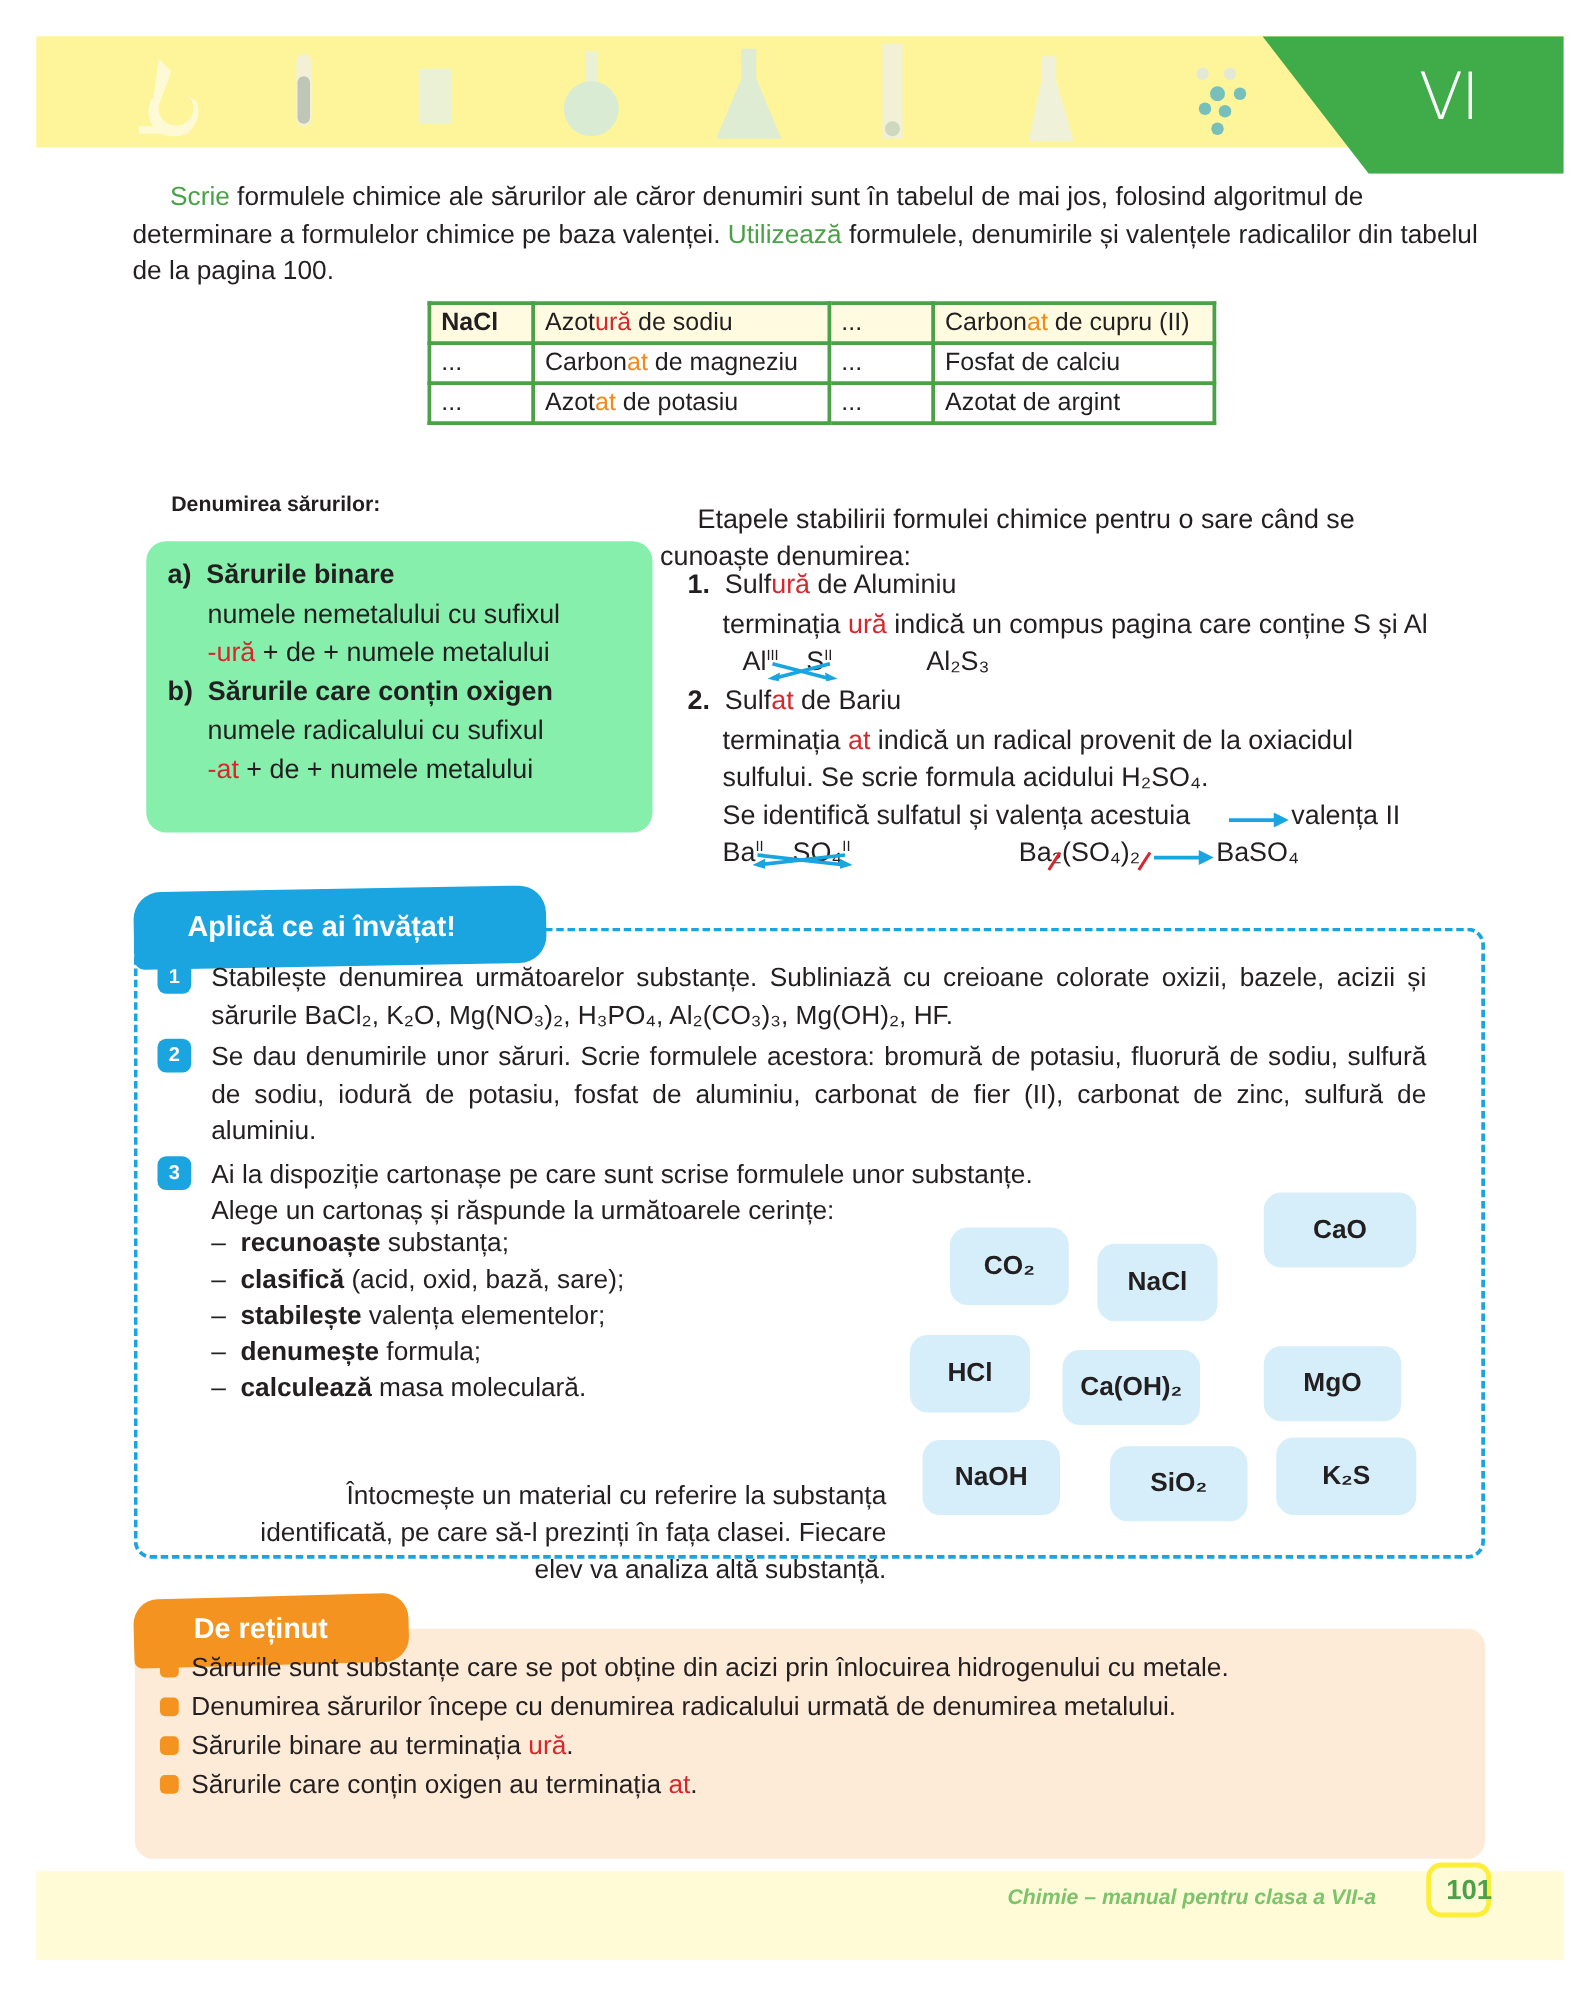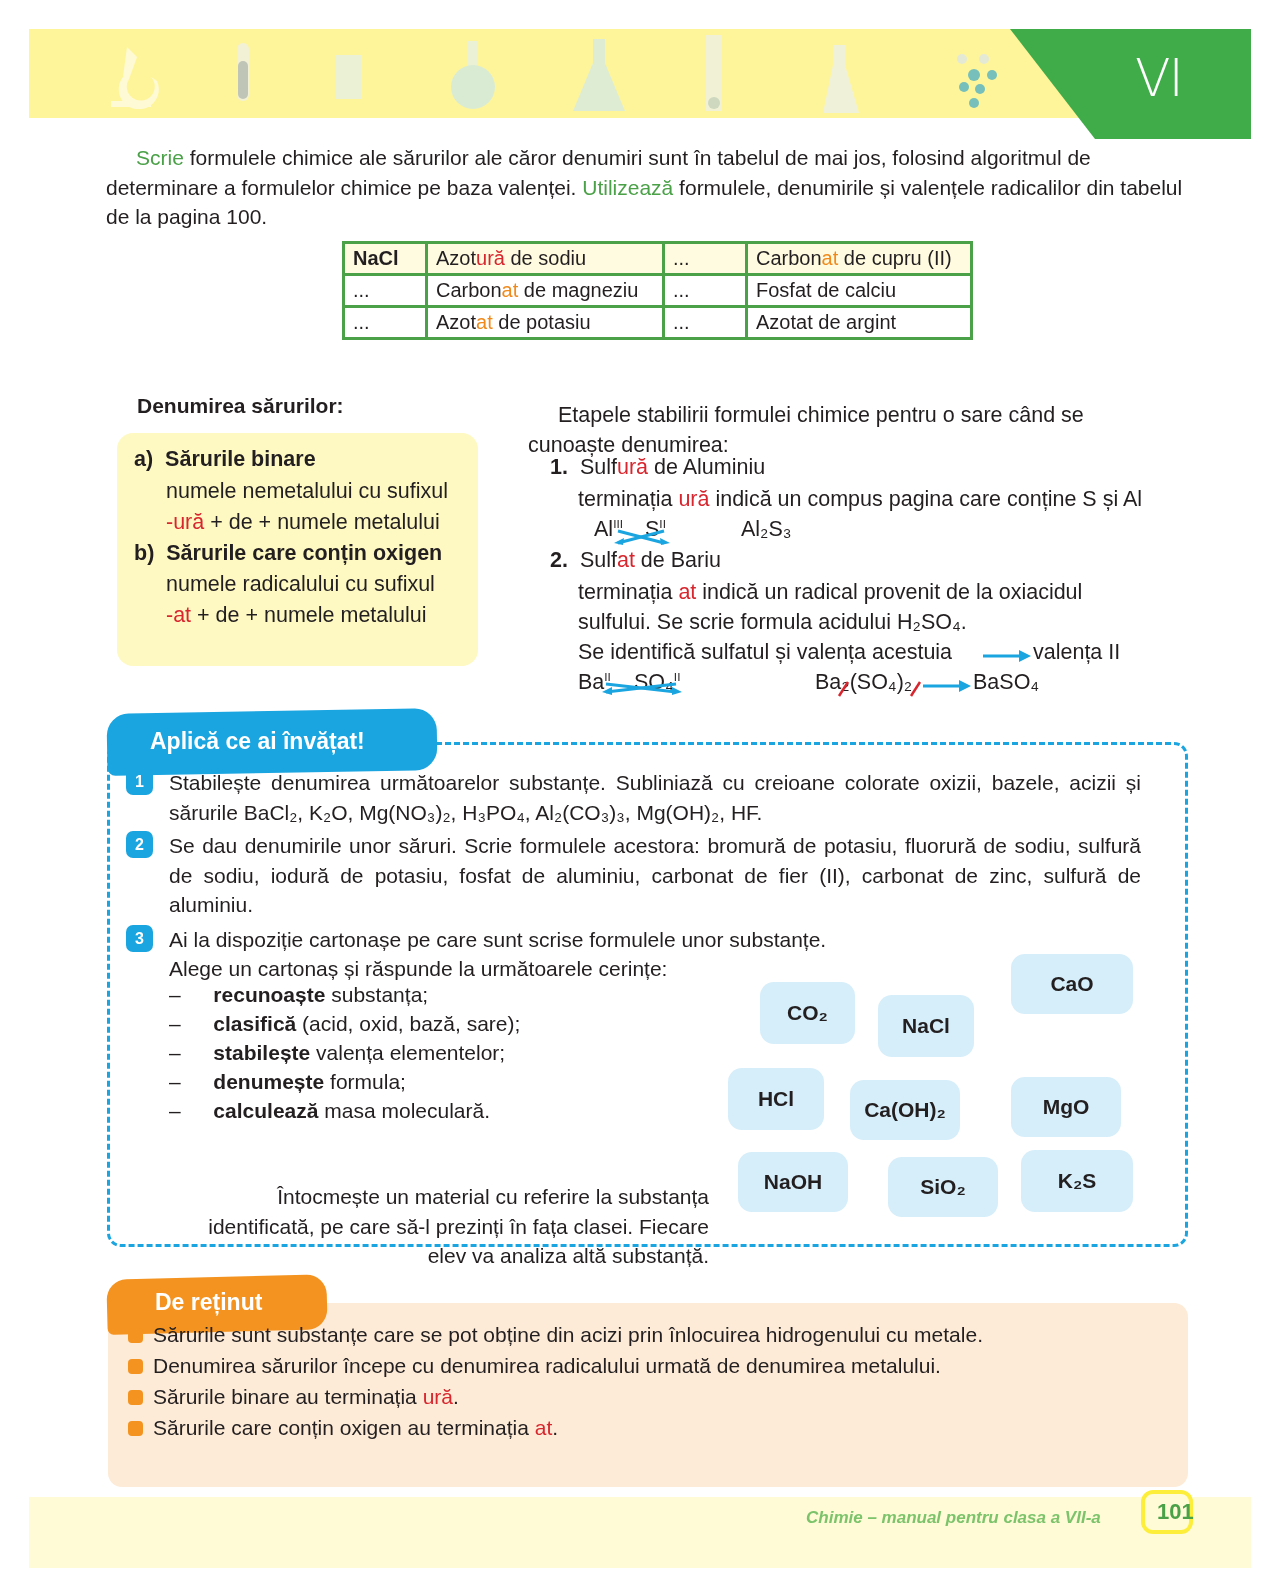--- a/index.html
+++ b/index.html
@@ -19,37 +19,37 @@
 
   #intro { left:106px; top:143px; width:1080px; text-indent:30px; }
 
   
   #salts-table { left:342px; top:241px; border-collapse:collapse; font-size:20px; }
   #salts-table td { border:3px solid #4aa147; padding:0 8px; height:29px; white-space:nowrap; }
   #salts-table tr:first-child td { background:#fefbe0; }
   #salts-table td.f1 { width:64px; } #salts-table td.n1 { width:218px; }
   #salts-table td.f2 { width:64px; } #salts-table td.n2 { width:206px; }
 
-  #naming-title { left:137px; top:394px; font-size:21px; font-weight:bold; }
-  #naming-box { left:117px; top:433px; width:361px; height:233px; background:#fef9c3; border-radius:16px; }
+  #naming-title { left:137px; top:394px; font-size:17px; font-weight:bold; }
+  #naming-box { left:117px; top:433px; width:405px; height:233px; background:#86efac; border-radius:16px; }
   .nb-line { position:absolute; font-size:21.5px; white-space:nowrap; }
   .nb-line b { font-weight:bold; }
 
   #steps-intro { left:528px; top:400px; width:600px; text-indent:30px; font-size:21.5px; line-height:30px; }
   .st { position:absolute; font-size:21.5px; white-space:nowrap; }
   sup { font-size:0.55em; vertical-align:0.7em; line-height:0; }
 
   
   #apply-box { left:107px; top:742px; width:1081px; height:505px; border:3px dashed #1ba5e0; border-radius:14px; box-sizing:border-box; }
   #apply-header { left:107px; top:711px; width:330px; height:62px; background:#1ba5e0; border-radius:22px 22px 22px 8px; transform:rotate(-1deg); }
   #apply-title { left:150px; top:728px; color:#fff; font-size:23px; font-weight:bold; }
   .num-badge { position:absolute; width:27px; height:27px; background:#1ba5e0; color:#fff; font-weight:bold; font-size:16px; border-radius:7px; text-align:center; line-height:27px; }
   .ex-text { position:absolute; font-size:21px; line-height:29.5px; text-align:justify; }
   .req { position:absolute; font-size:21px; white-space:nowrap; }
-  .req b { font-weight:bold;margin-left:21px; }
+  .req b { font-weight:bold; }
 
   .card { position:absolute; background:#d5eefa; border-radius:14px; font-weight:bold; font-size:21px; display:flex; align-items:center; justify-content:center; }
 
   
   #remember-box { left:108px; top:1303px; width:1080px; height:184px; background:#fdebd7; border-radius:14px; }
   #remember-header { left:107px; top:1277px; width:220px; height:55px; background:#f4931f; border-radius:20px 20px 20px 6px; transform:rotate(-1.5deg); }
   #remember-title { left:155px; top:1289px; color:#fff; font-size:23px; font-weight:bold; }
   .rem-item { position:absolute; left:128px; font-size:21px; white-space:nowrap; }
   .rem-bullet { display:inline-block; width:15px; height:15px; background:#f4931f; border-radius:4px; margin-right:10px; vertical-align:-1px; }
 

